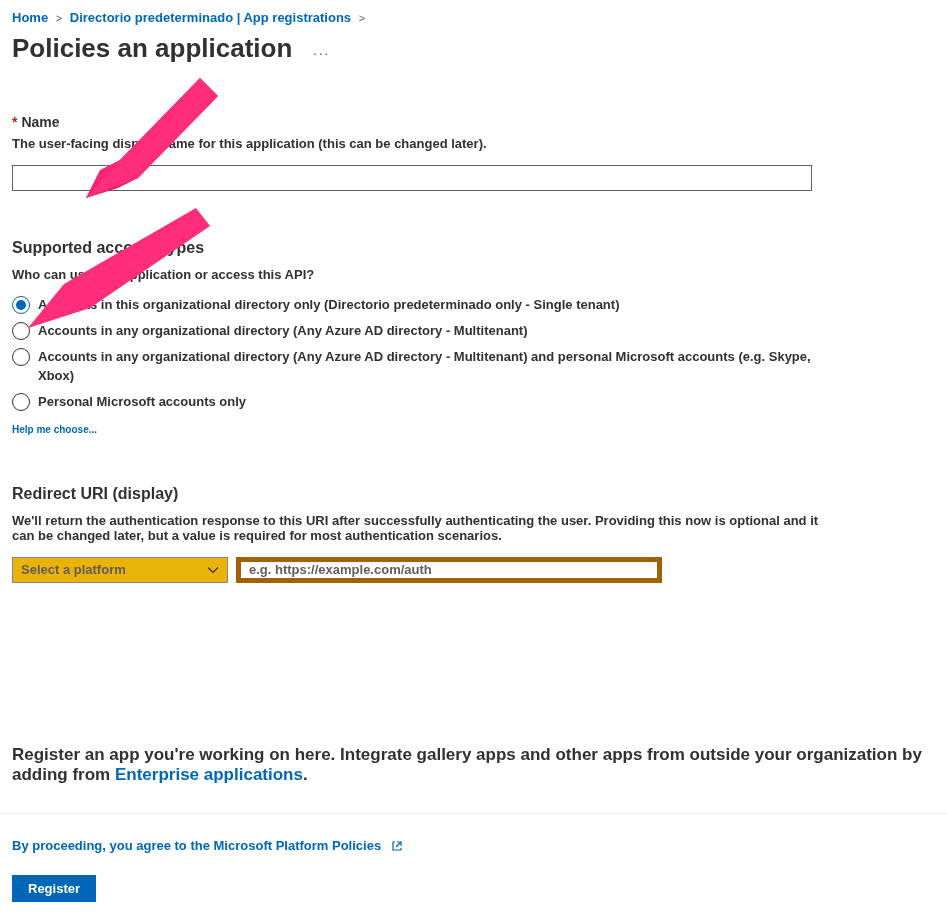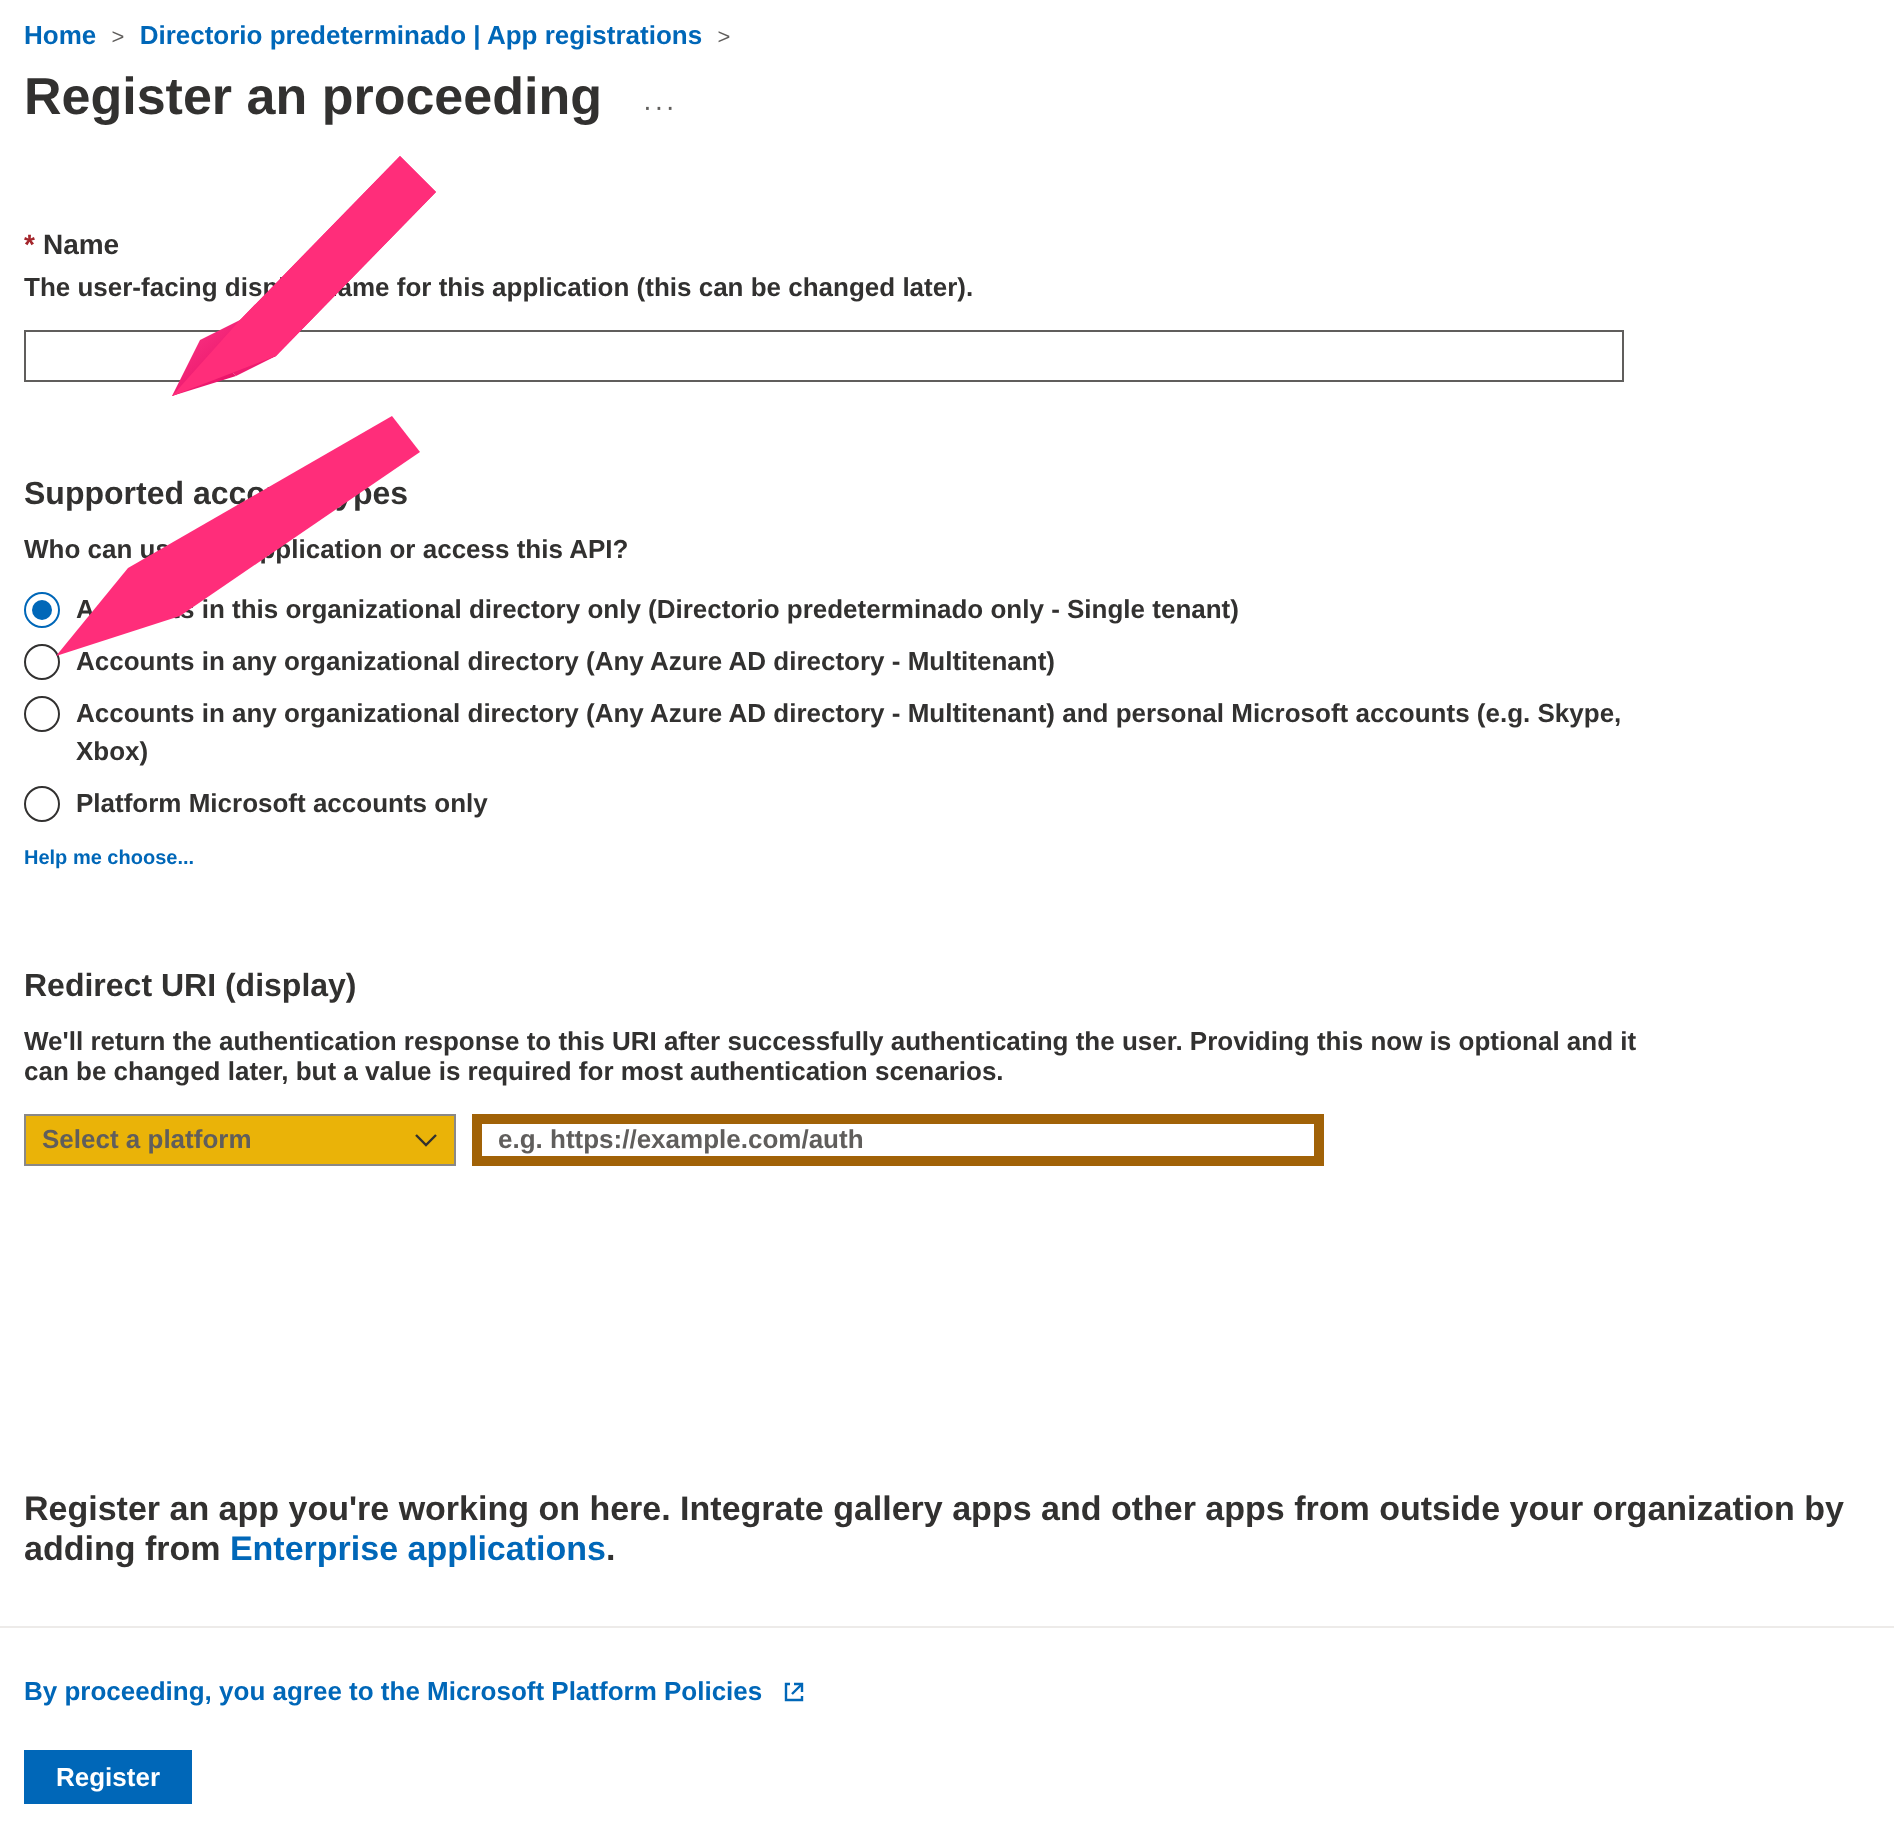--- a/index.html
+++ b/index.html
@@ -203,21 +203,21 @@
 <div class="page">
 
   <div class="breadcrumb">
     <a href="#">Home</a>
     <span class="bc-sep">&gt;</span>
     <a href="#">Directorio predeterminado | App registrations</a>
     <span class="bc-sep">&gt;</span>
   </div>
 
   <div>
-    <h1 class="page-title">Register an proceeding</h1>
+    <h1 class="page-title">Policies an application</h1>
     <span class="more-dots">···</span>
   </div>
 
   <div class="section">
     <div class="field-label">
       <span class="req-star">*</span><span>Name</span>
     </div>
     <div class="field-desc">The user-facing display name for this application (this can be changed later).</div>
     <input type="text" class="text-input" value="" style="">
   </div>
@@ -233,21 +233,21 @@
       <div class="radio-row">
         <div class="radio-outer"></div>
         <div class="radio-label">Accounts in any organizational directory (Any Azure AD directory - Multitenant)</div>
       </div>
       <div class="radio-row">
         <div class="radio-outer"></div>
         <div class="radio-label">Accounts in any organizational directory (Any Azure AD directory - Multitenant) and personal Microsoft accounts (e.g. Skype, Xbox)</div>
       </div>
       <div class="radio-row">
         <div class="radio-outer"></div>
-        <div class="radio-label">Platform Microsoft accounts only</div>
+        <div class="radio-label">Personal Microsoft accounts only</div>
       </div>
     </div>
     <a class="link">Help me choose...</a>
   </div>
 
   <div class="section" style="margin-top:48px">
     <div class="section-heading">Redirect URI (display)</div>
     <div class="field-desc" style="max-width:820px">We'll return the authentication response to this URI after successfully authenticating the user. Providing this now is optional and it can be changed later, but a value is required for most authentication scenarios.</div>
     <div class="redirect-row">
       <div class="platform-select">

